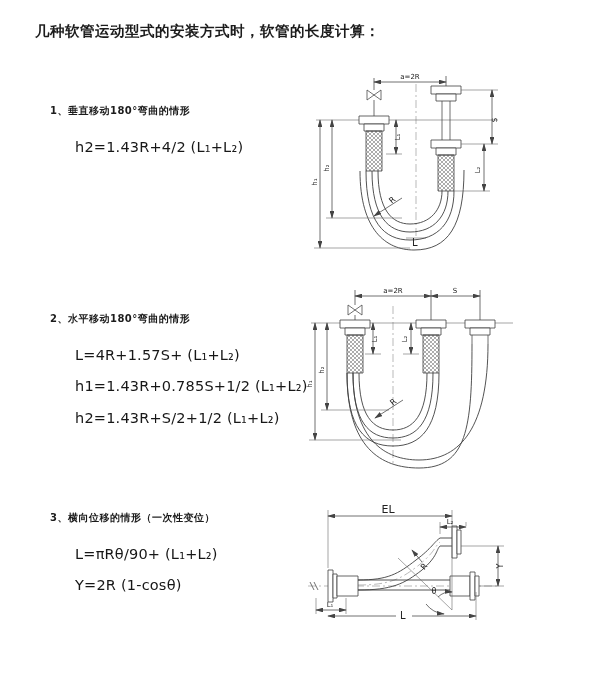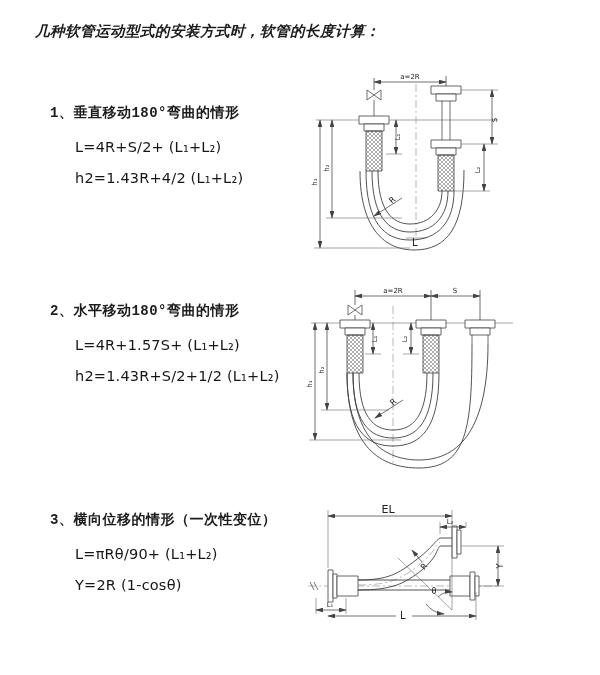--- a/index.html
+++ b/index.html
@@ -1,27 +1,27 @@
 <!DOCTYPE html>
 <html><head>
 <meta charset="utf-8">
 <style>
   html,body{margin:0;padding:0;}
   body{
     width:600px;height:675px;background:#ffffff;position:relative;overflow:hidden;
     font-family:"DejaVu Sans","Liberation Sans",sans-serif;color:#1c1c1c;
   }
-  .abs{position:absolute;font-style:italic;}
+  .abs{position:absolute;}
   .page-title{left:35px;top:22px;font-size:14.5px;font-weight:600;letter-spacing:.5px;}
   .section{position:absolute;left:50px;}
-  .sec-heading{font-size:14px;font-weight:600;letter-spacing:.5px;height:22px;font-family:Liberation Mono, monospace;}
+  .sec-heading{font-size:10px;font-weight:600;letter-spacing:.5px;height:22px;}
   .formulas{margin:5px 0 0 25px;}
   .formula{height:31.5px;display:flex;align-items:center;font-size:14.5px;font-weight:400;letter-spacing:.2px;color:#171717;}
   #sec1{top:104px;}
-  #sec2{top:302px;}
+  #sec2{top:312px;}
   #sec3{top:511px;}
   svg{position:absolute;overflow:visible;}
   svg path,svg line,svg rect,svg polyline{vector-effect:non-scaling-stroke;}
   .ln{stroke:#4d4d4d;stroke-width:.8;fill:none;}
   .thin{stroke:#6a6a6a;stroke-width:.6;fill:none;}
   .hose{stroke:#3f3f3f;stroke-width:.9;fill:none;}
   .cl{stroke:#8a8a8a;stroke-width:.6;fill:none;stroke-dasharray:8 3 2 3;}
   .part{stroke:#3f3f3f;stroke-width:.8;fill:#ffffff;}
   .hatchrect{stroke:#3f3f3f;stroke-width:.8;}
   svg text{font-family:"DejaVu Sans","Liberation Sans",sans-serif;fill:#222;}
@@ -31,29 +31,29 @@
   .ellbl{font-size:11px;}
 </style>
 </head>
 <body>
 
 <div class="abs page-title">几种软管运动型式的安装方式时，软管的长度计算：</div>
 
 <section class="section" id="sec1">
   <div class="sec-heading">1、垂直移动180°弯曲的情形</div>
   <div class="formulas">
-    <div class="formula">L=4R+S/2+ (L₁+L₂)</div>
     <div class="formula">h2=1.43R+4/2 (L₁+L₂)</div>
   </div>
 </section>
 
 <section class="section" id="sec2">
   <div class="sec-heading">2、水平移动180°弯曲的情形</div>
   <div class="formulas">
     <div class="formula">L=4R+1.57S+ (L₁+L₂)</div>
+    <div class="formula">h1=1.43R+0.785S+1/2 (L₁+L₂)</div>
     <div class="formula">h2=1.43R+S/2+1/2 (L₁+L₂)</div>
   </div>
 </section>
 
 <section class="section" id="sec3">
   <div class="sec-heading">3、横向位移的情形（一次性变位）</div>
   <div class="formulas">
     <div class="formula">L=πRθ/90+ (L₁+L₂)</div>
     <div class="formula">Y=2R (1-cosθ)</div>
   </div>

